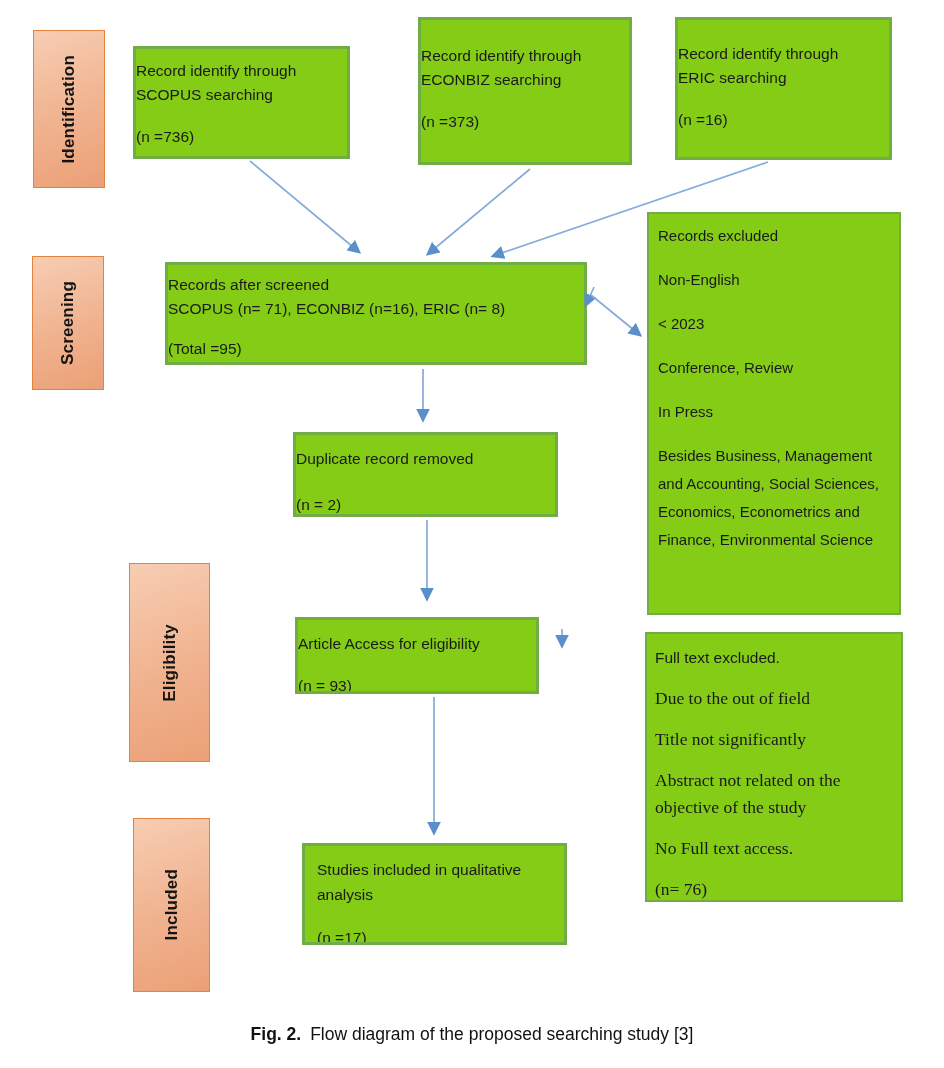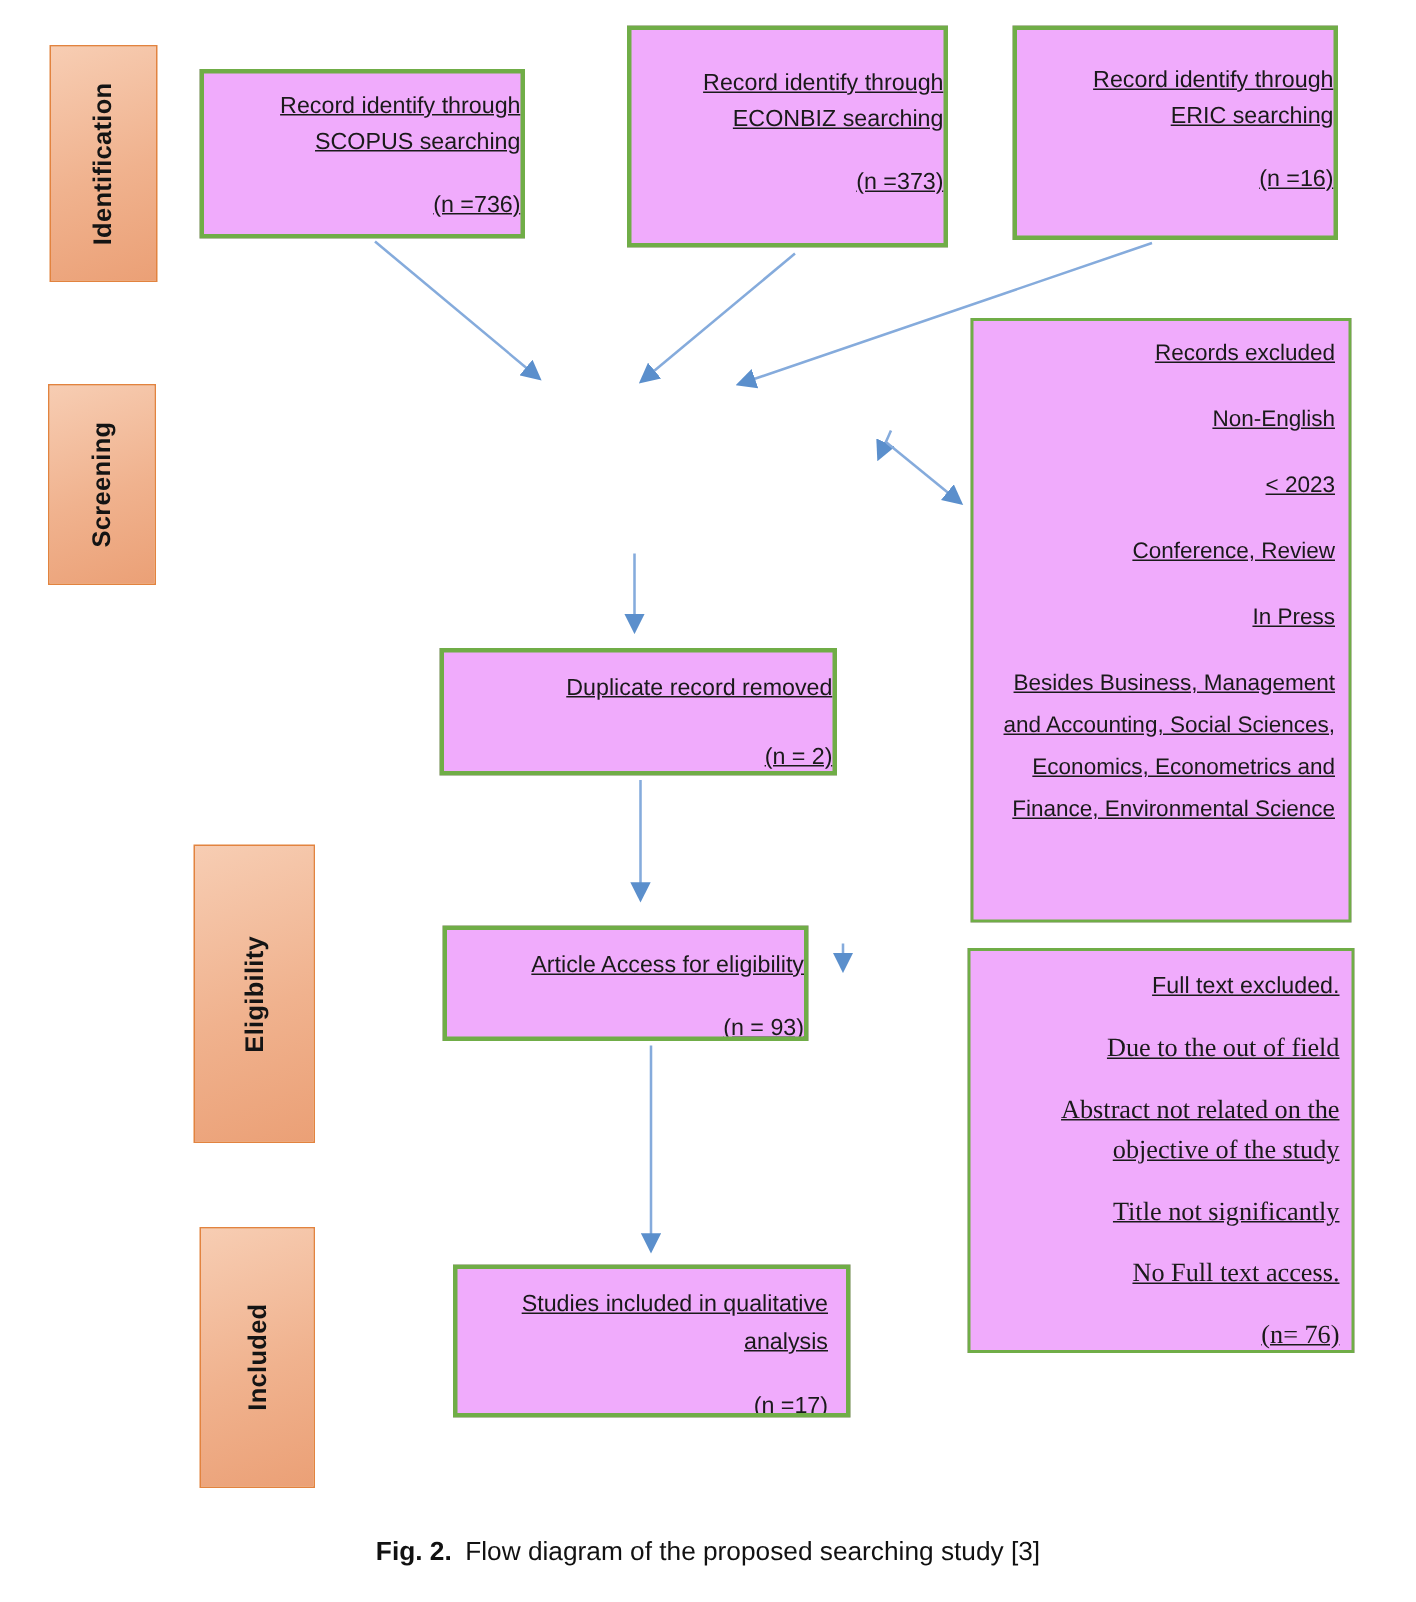--- a/index.html
+++ b/index.html
@@ -11,23 +11,23 @@
     --stage-fill-bottom:#EBA076;
     --stage-border-orange:#E2833F;
     --text-ink:#1A1A1A;
   }
   html,body{margin:0;padding:0;background:#fff;}
   #canvas{
     position:relative;width:944px;height:1068px;background:#fff;overflow:hidden;
     font-family:"Liberation Sans",sans-serif;color:var(--text-ink);
   }
   .gbox{
-    position:absolute;background:#f0abfc;border:3px solid var(--box-border-green);
-    box-sizing:border-box;text-align:right;overflow:hidden;
-    font-size:15.5px;line-height:24px;text-decoration:underline;
+    position:absolute;background:#84cc16;border:3px solid var(--box-border-green);
+    box-sizing:border-box;text-align:left;overflow:hidden;
+    font-size:15.5px;line-height:24px;
   }
   .gbox.thin{border-width:2px;}
   .stage{
     position:absolute;box-sizing:border-box;
     background:linear-gradient(160deg,var(--stage-fill-top) 0%,var(--stage-fill-mid) 55%,var(--stage-fill-bottom) 100%);
     border:1.5px solid var(--stage-border-orange);
     display:flex;align-items:center;justify-content:center;
   }
   .stage span{
     writing-mode:vertical-rl;transform:rotate(180deg);
@@ -98,20 +98,25 @@
     <div>Record identify through</div>
     <div>ECONBIZ searching</div>
     <div class="count">(n =373)</div>
   </div>
   <div class="gbox" id="box-eric">
     <div>Record identify through</div>
     <div>ERIC searching</div>
     <div class="count">(n =16)</div>
   </div>
 
+  <div class="gbox" id="box-screened">
+    <div>Records after screened</div>
+    <div>SCOPUS (n= 71), ECONBIZ (n=16), ERIC (n= 8)</div>
+    <div class="count">(Total =95)</div>
+  </div>
 
   <div class="gbox thin" id="box-excluded">
     <div class="xline">Records excluded</div>
     <div class="xline">Non-English</div>
     <div class="xline">&lt; 2023</div>
     <div class="xline">Conference, Review</div>
     <div class="xline">In Press</div>
     <div class="xpara">Besides Business, Management and Accounting, Social Sciences, Economics, Econometrics and Finance, Environmental Science</div>
   </div>
 
@@ -121,22 +126,22 @@
   </div>
 
   <div class="gbox" id="box-article">
     <div>Article Access for eligibility</div>
     <div class="count">(n = 93)</div>
   </div>
 
   <div class="gbox thin" id="box-fulltext">
     <div class="ft-title">Full text excluded.</div>
     <div class="ft-line">Due to the out of field</div>
+    <div class="ft-line">Title not significantly</div>
     <div class="ft-line">Abstract not related on the objective of the study</div>
-    <div class="ft-line">Title not significantly</div>
     <div class="ft-line">No Full text access.</div>
     <div class="ft-count">(n= 76)</div>
   </div>
 
   <div class="gbox" id="box-studies">
     <div>Studies included in qualitative analysis</div>
     <div class="count">(n =17)</div>
   </div>
 
   <svg id="arrow-layer" viewBox="0 0 944 1068" xmlns="http://www.w3.org/2000/svg">

